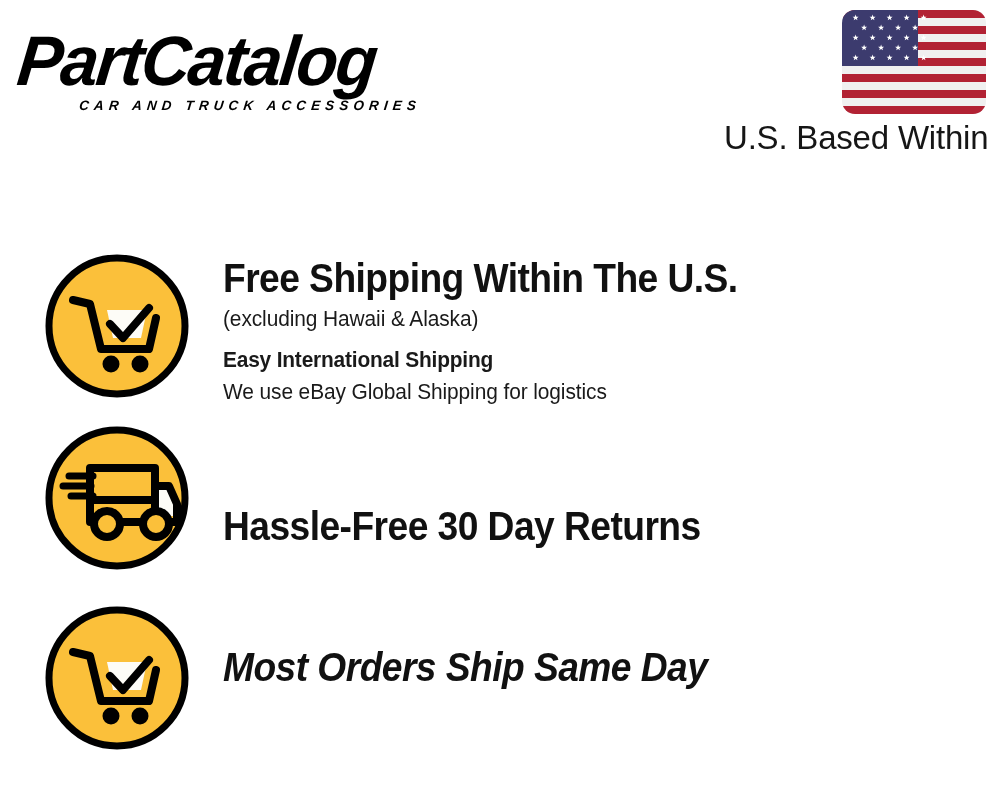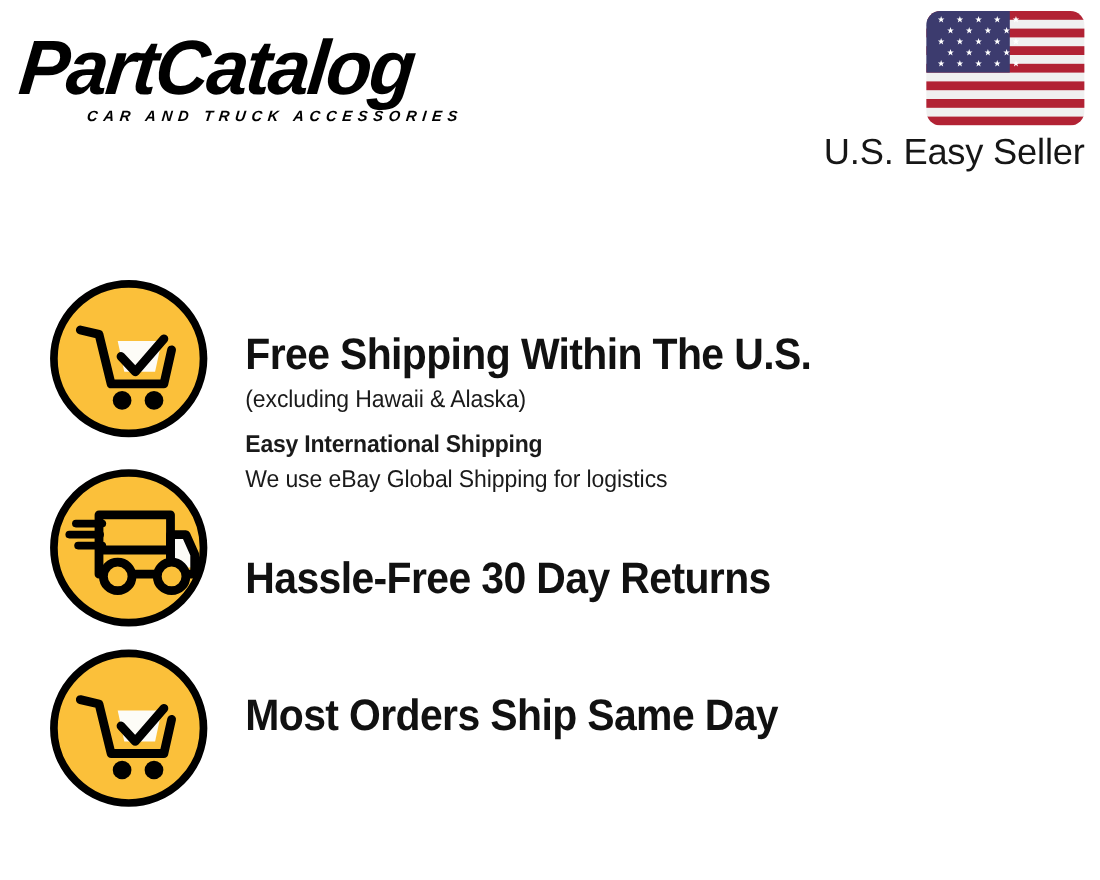--- a/index.html
+++ b/index.html
@@ -95,37 +95,37 @@
     width: 1000px;
     height: 630px;
   }
   .feature-row {
     position: absolute;
     left: 0;
     width: 1000px;
   }
   .feature-row.r1 { top: 78px;  height: 172px; }
   .feature-row.r2 { top: 250px; height: 172px; }
-  .feature-row.r3 { top: 414px; height: 172px; }
+  .feature-row.r3 { top: 430px; height: 172px; font-style: italic; }
 
   .feature-icon {
     position: absolute;
     left: 43px;
     top: 4px;
     width: 148px;
     height: 148px;
   }
   .feature-icon svg { display: block; width: 148px; height: 148px; }
 
   .feature-text {
     position: absolute;
     left: 223px;
     width: 720px;
   }
-  .feature-row.r1 .feature-text { top: 6px; margin-top: 44px; }
+  .feature-row.r1 .feature-text { top: 6px; }
   .feature-row.r2 .feature-text { top: 43px; margin-top: 39px; }
   .feature-row.r3 .feature-text { top: 43px; }
 
   .feature-title {
     font-family: "Liberation Sans", sans-serif;
     font-weight: bold;
     font-size: 40px;
     line-height: 48px;
     letter-spacing: -0.6px;
     color: #111111;
@@ -201,21 +201,21 @@
           <use href="#starRow5" y="4"></use>
           <use href="#starRow4" y="14"></use>
           <use href="#starRow5" y="24"></use>
           <use href="#starRow4" y="34"></use>
           <use href="#starRow5" y="44"></use>
         </g>
       </g>
     </svg>
   </div>
 
-  <div class="seller-label">U.S. Easy Seller</div>
+  <div class="seller-label">U.S. Based Within</div>
 </div>
 
 <div class="features">
 
   <div class="feature-row r1">
     <div class="feature-icon">
       <svg viewBox="0 0 148 148" xmlns="http://www.w3.org/2000/svg" aria-hidden="true">
         <circle cx="74" cy="74" r="68" fill="#FBC03A" stroke="#000000" stroke-width="7"></circle>
         <path d="M64 58 H104 L98 86 H70 Z" fill="#FDFCF7"></path>
         <path d="M30 48 L47 52 L58 97 H106 L113 66" fill="none" stroke="#000000" stroke-width="8" stroke-linecap="round" stroke-linejoin="round"></path>

